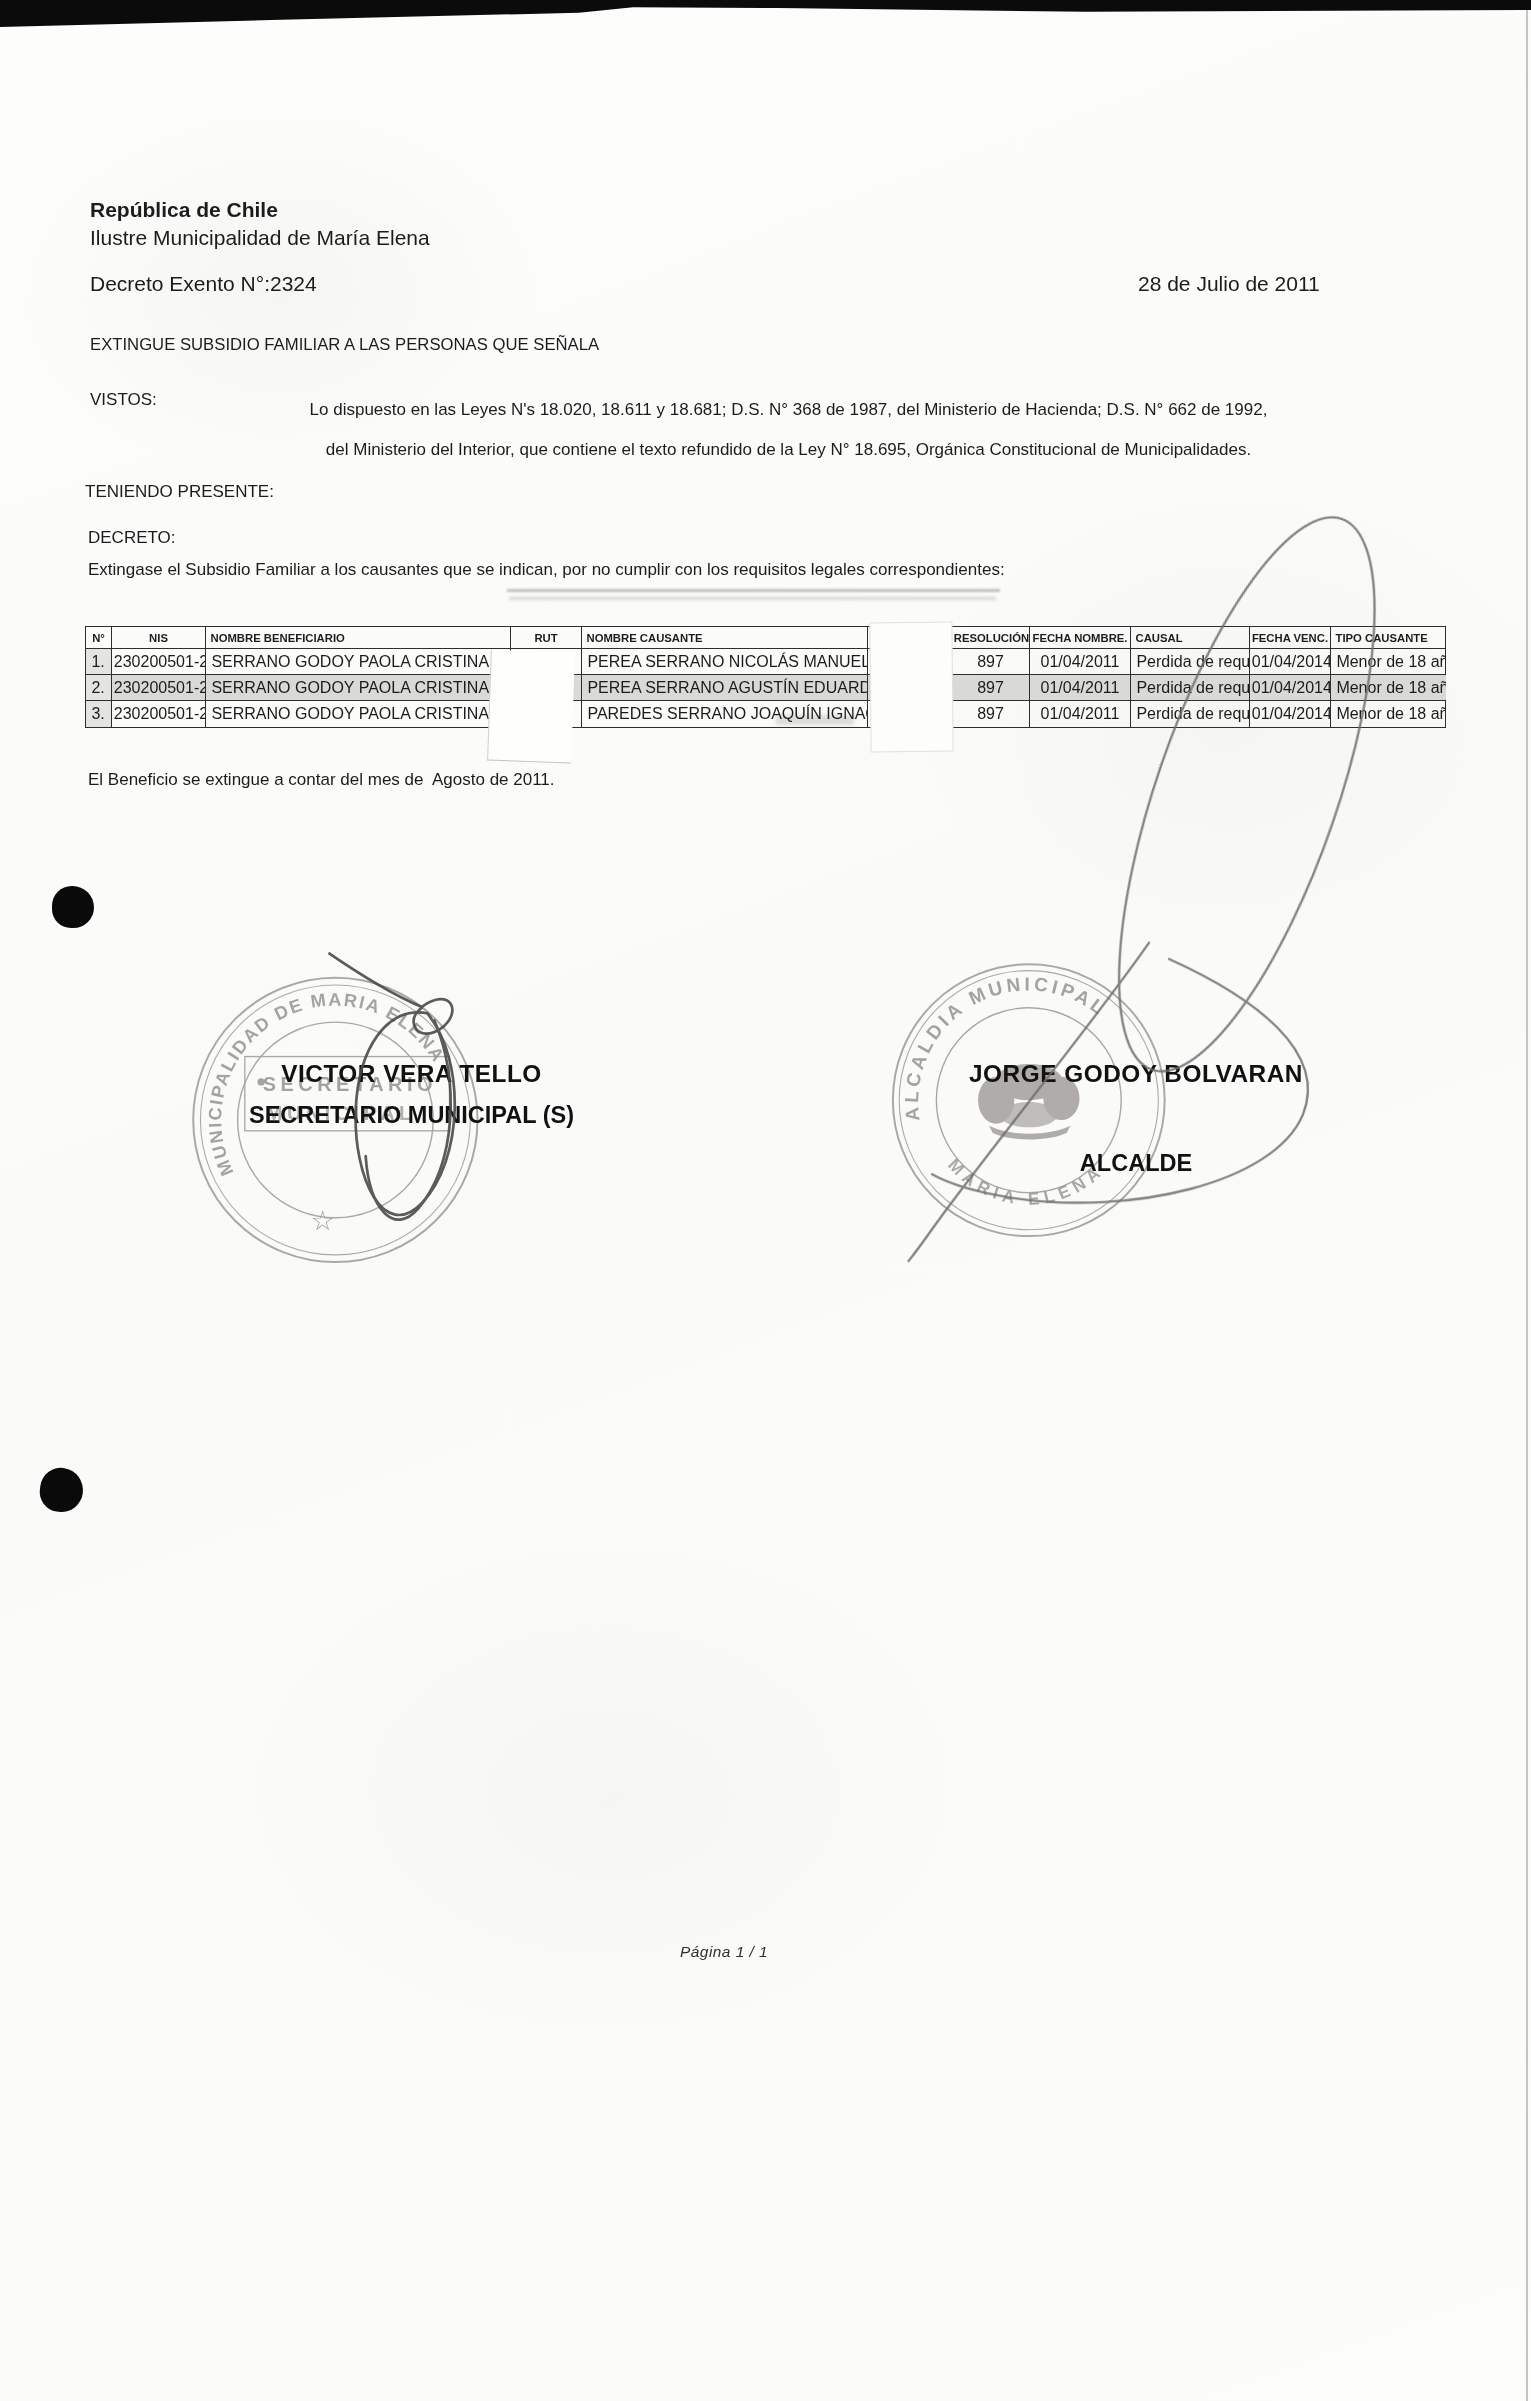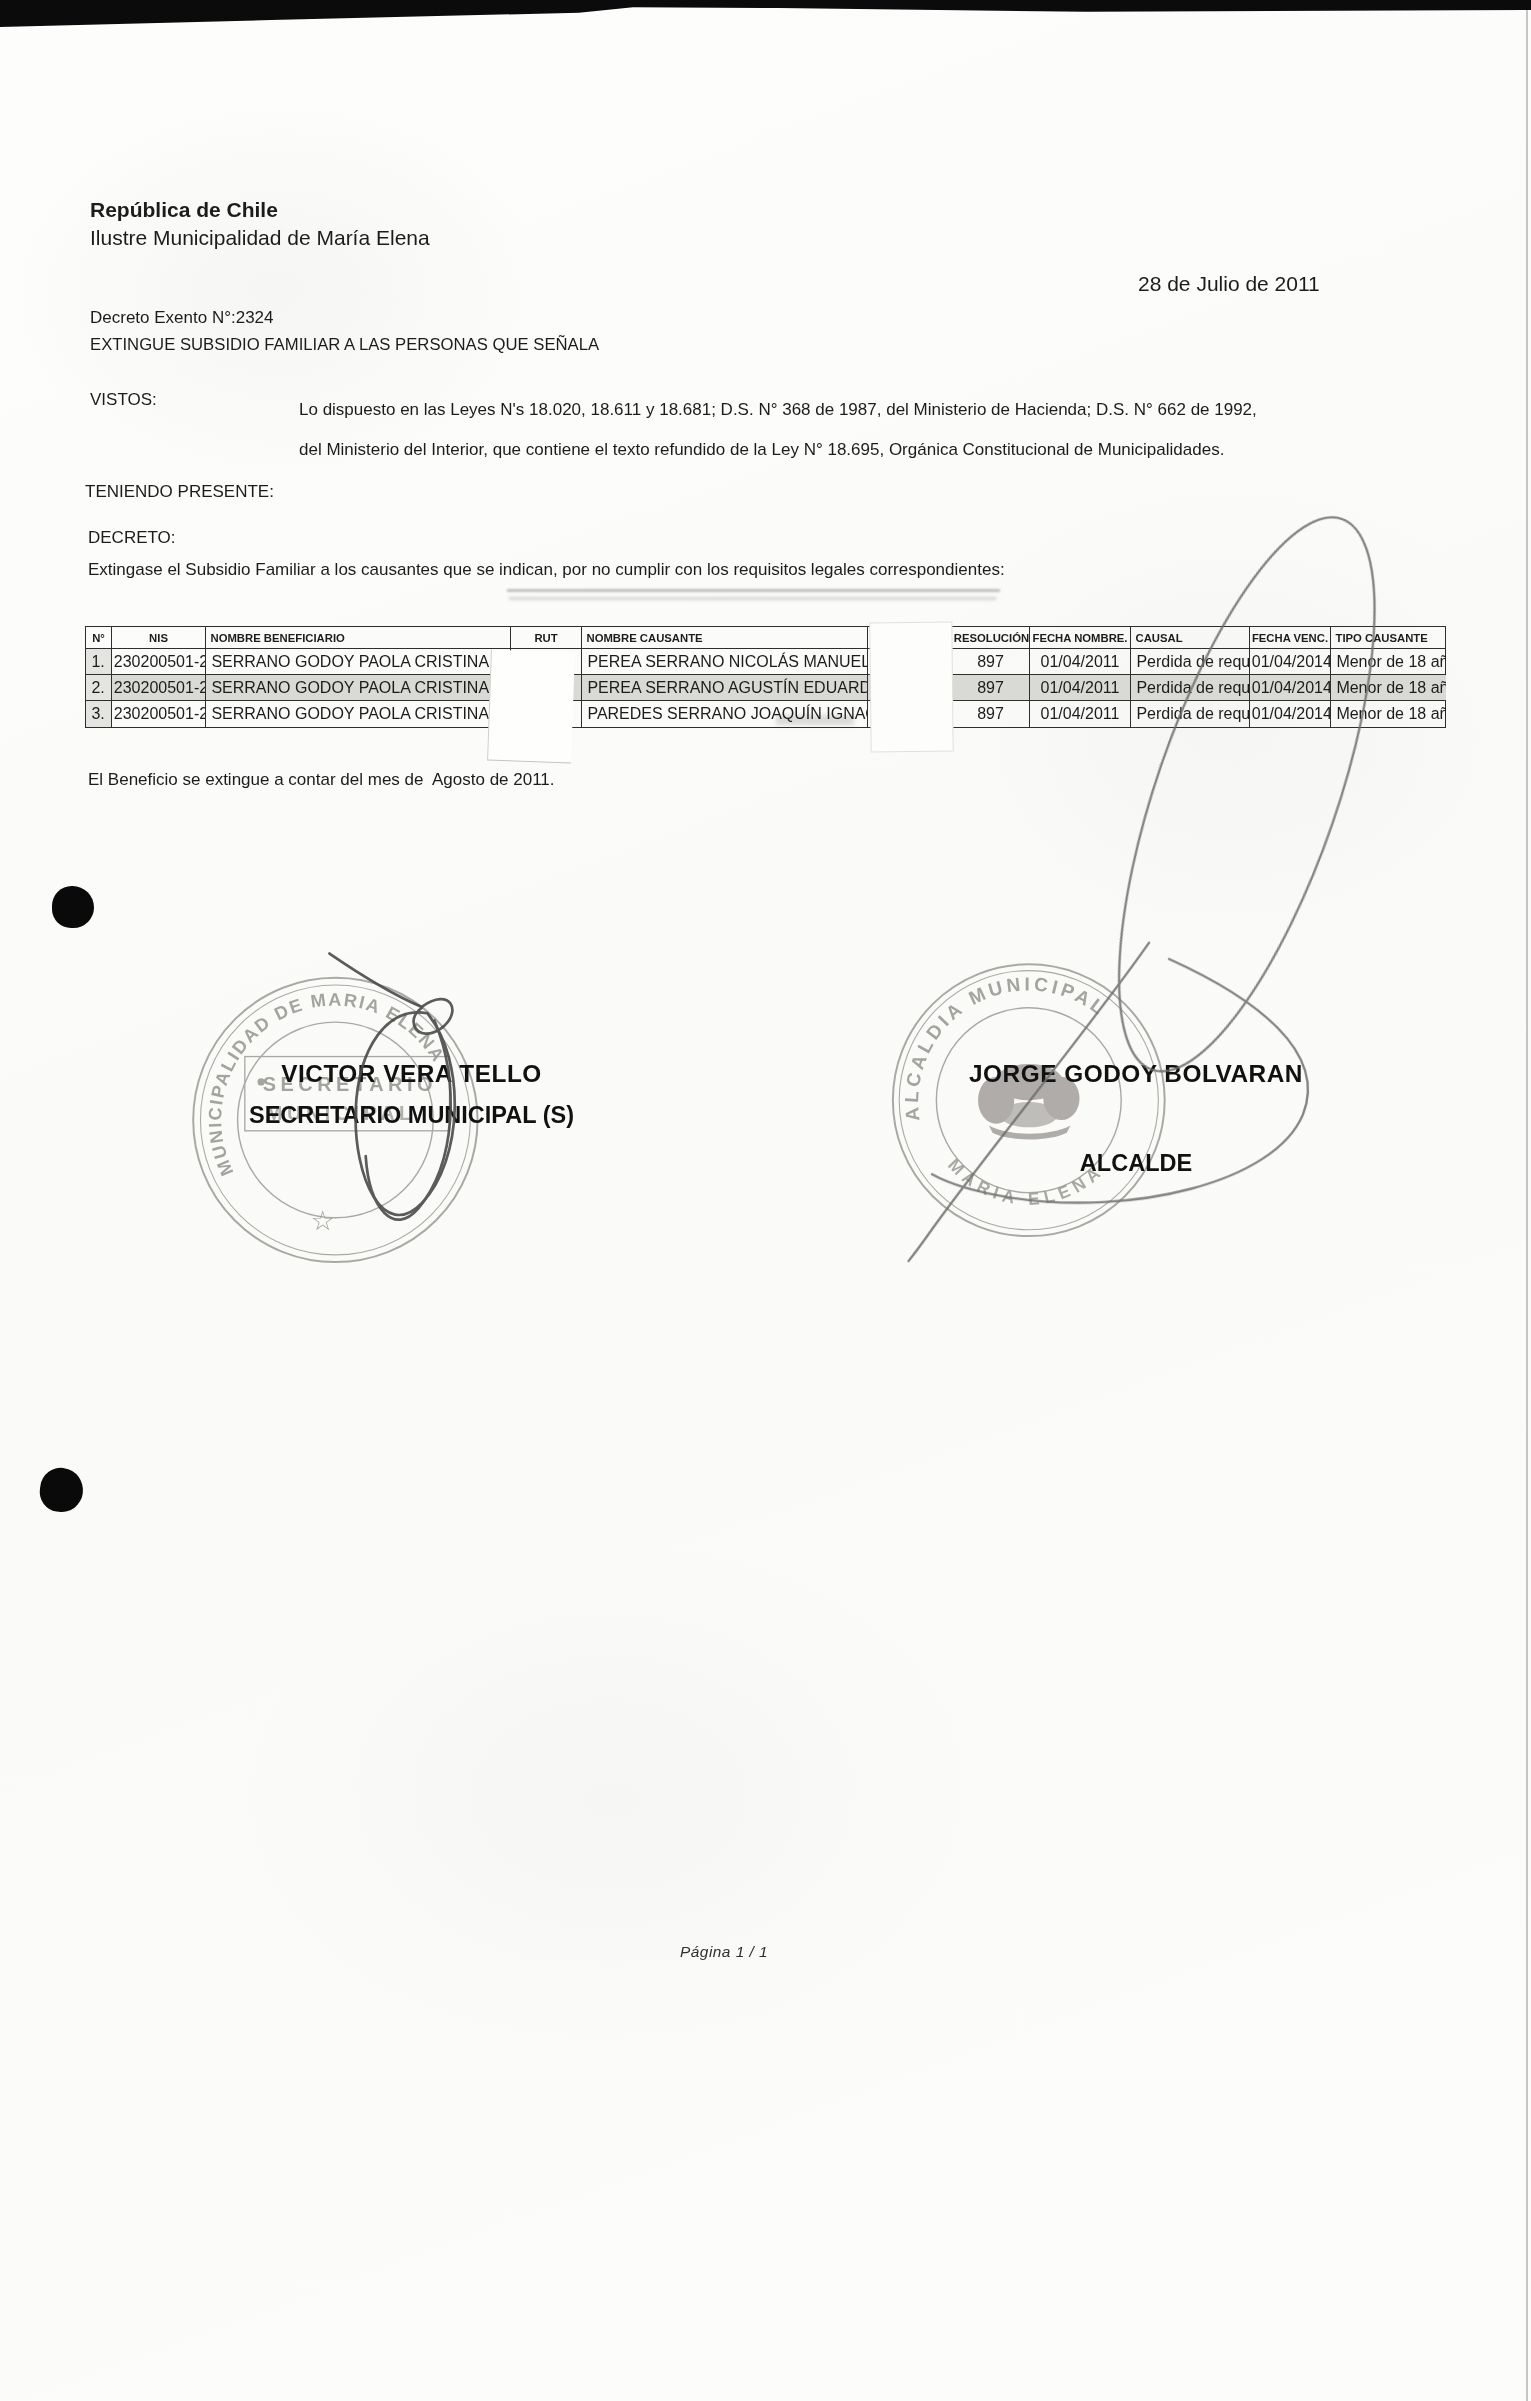--- a/index.html
+++ b/index.html
@@ -19,24 +19,24 @@
   #right-edge{left:1526px;top:0;width:1.8px;height:2401px;background:rgba(130,130,128,0.45);z-index:3;}
   .hole{background:#0a0a0a;border-radius:48% 52% 50% 46%;z-index:60;}
   #hole-1{left:52px;top:886px;width:42px;height:42px;}
   #hole-2{left:40px;top:1468px;width:43px;height:44px;transform:rotate(8deg);}
   .smudge{z-index:4;}
   #smudge-1{left:507px;top:589px;width:493px;height:2.7px;background:rgba(95,95,92,0.38);filter:blur(1.3px);}
   #smudge-2{left:509px;top:597px;width:487px;height:2.7px;background:rgba(120,120,116,0.28);filter:blur(1.4px);}
   #smudge-3{left:776px;top:715px;width:78px;height:10px;background:rgba(125,125,120,0.25);filter:blur(2.3px);}
   #smudge-4{left:874px;top:651px;width:14.5px;height:8.1px;background:rgba(110,110,108,0.35);filter:blur(1.1px);}
   
-  .t{white-space:pre;z-index:5;}
+  .t{white-space:pre;z-index:5;text-align:center;}
   #republic{left:90px;top:198px;font-size:21px;font-weight:bold;}
   #municipality{left:90px;top:226px;font-size:21px;font-weight:normal;}
-  #decree-no{left:90px;top:272px;font-size:17px;margin-top:36px;}
+  #decree-no{left:90px;top:272px;font-size:21px;}
   #decree-date{left:1138px;top:272px;font-size:21px;}
   #subject{left:90px;top:335px;font-size:16.7px;}
   #vistos-label{left:90px;top:390px;font-size:17px;}
   #vistos-text{left:299px;top:390px;width:979px;font-size:17px;line-height:40px;white-space:normal;}
   #teniendo-label{left:85px;top:473px;font-size:17px;margin-top:9px;}
   #teniendo-text{left:299px;top:473px;width:914px;font-size:17px;white-space:normal;}
   #decreto-label{left:88px;top:528px;font-size:17px;}
   #decreto-text{left:88px;top:560px;font-size:17px;}
   #benefit-note{left:88px;top:770px;font-size:17px;}
   #page-footer{left:680px;top:1943px;font-size:15.4px;font-style:italic;color:#2e2e2e;letter-spacing:0.5px;}

